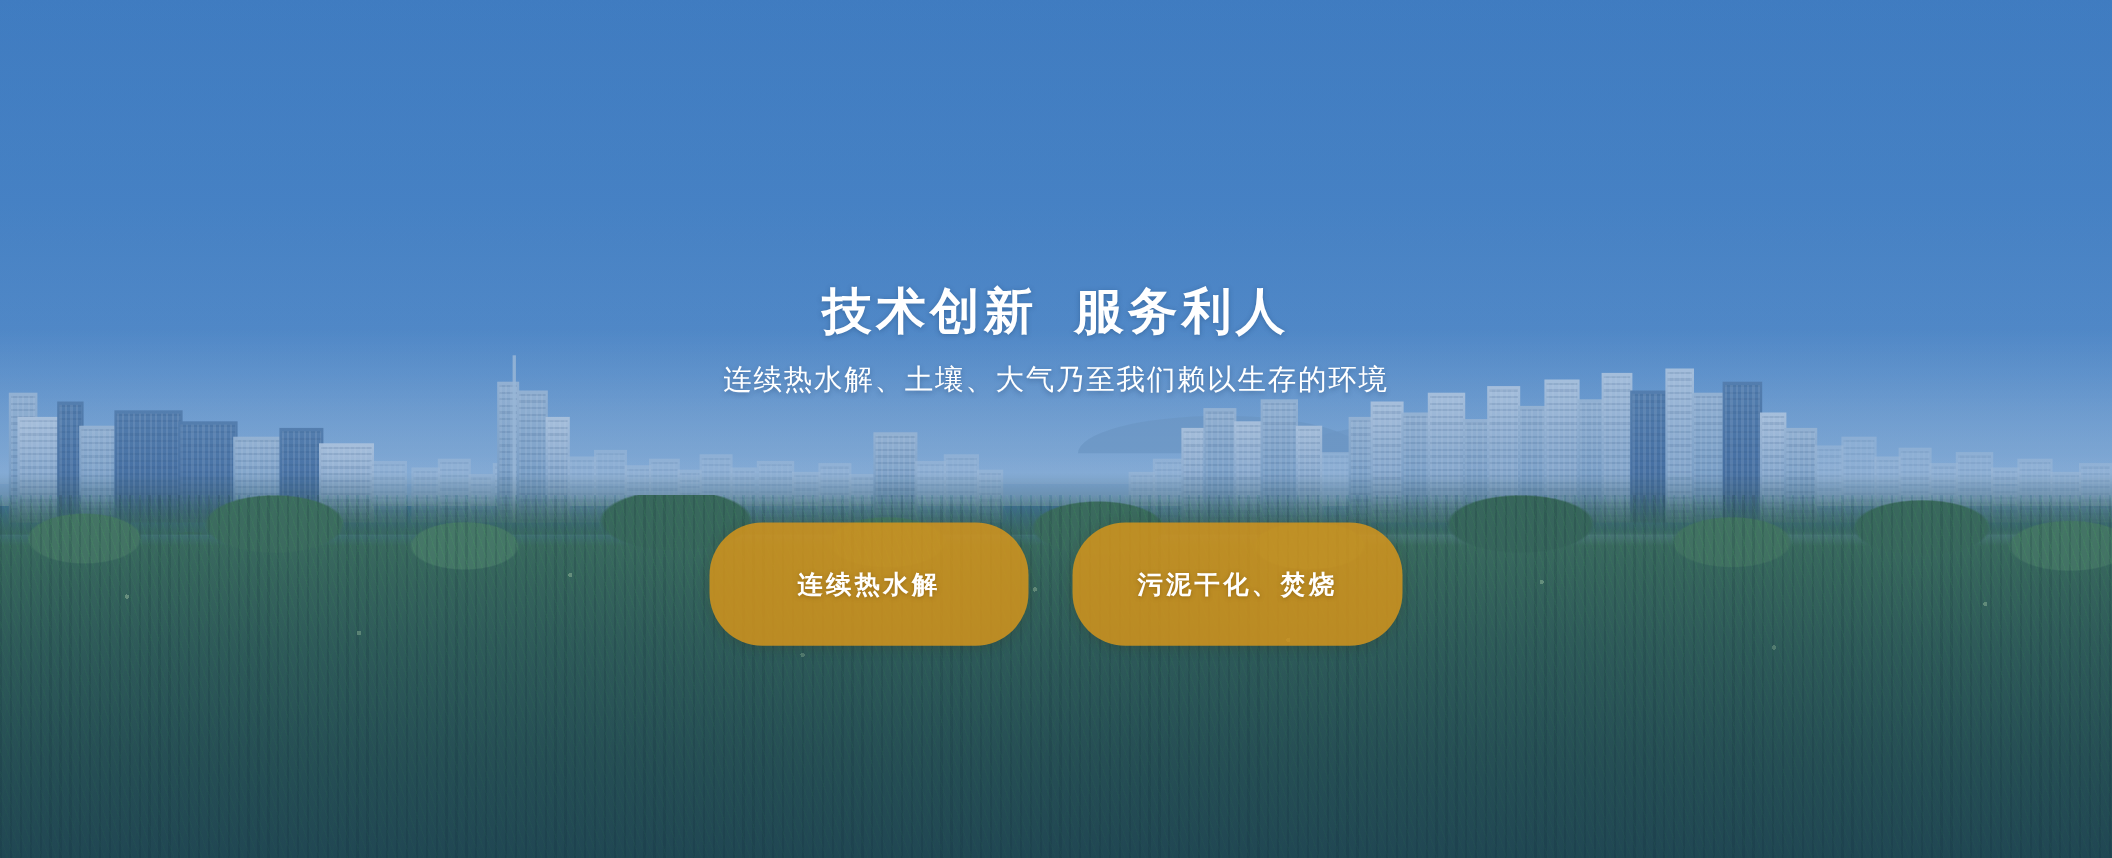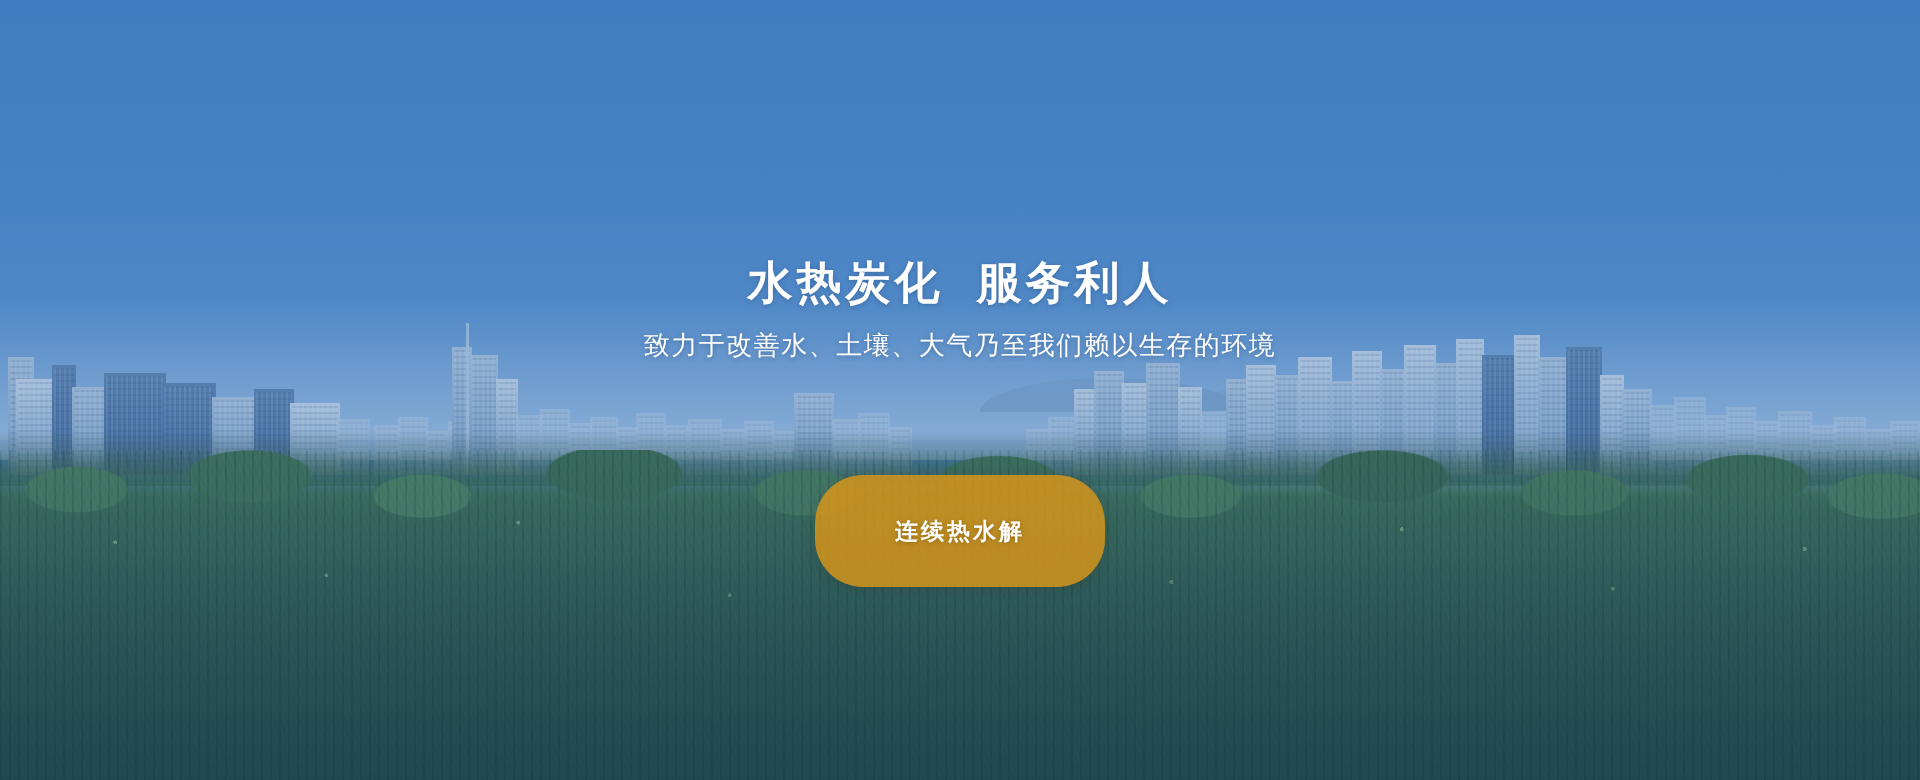--- a/index.html
+++ b/index.html
@@ -276,21 +276,22 @@
   </div>
 
   <div class="veg">
     <div class="veg-tex"></div>
     <div class="veg-spark"></div>
   </div>
 
   <div class="tint"></div>
 
   <div class="content">
-    <h1 class="title">水热炭化  服务利人</h1>
-    <p class="subtitle">致力于改善水、土壤、大气乃至我们赖以生存的环境</p>
+    <h1 class="title">技术创新  服务利人</h1>
+    <p class="subtitle">连续热水解、土壤、大气乃至我们赖以生存的环境</p>
   </div>
 
   <div class="btn-row">
     <div class="pill">连续热水解</div>
+    <div class="pill wide">污泥干化、焚烧</div>
   </div>
 
 </div>
 
 </body></html>

